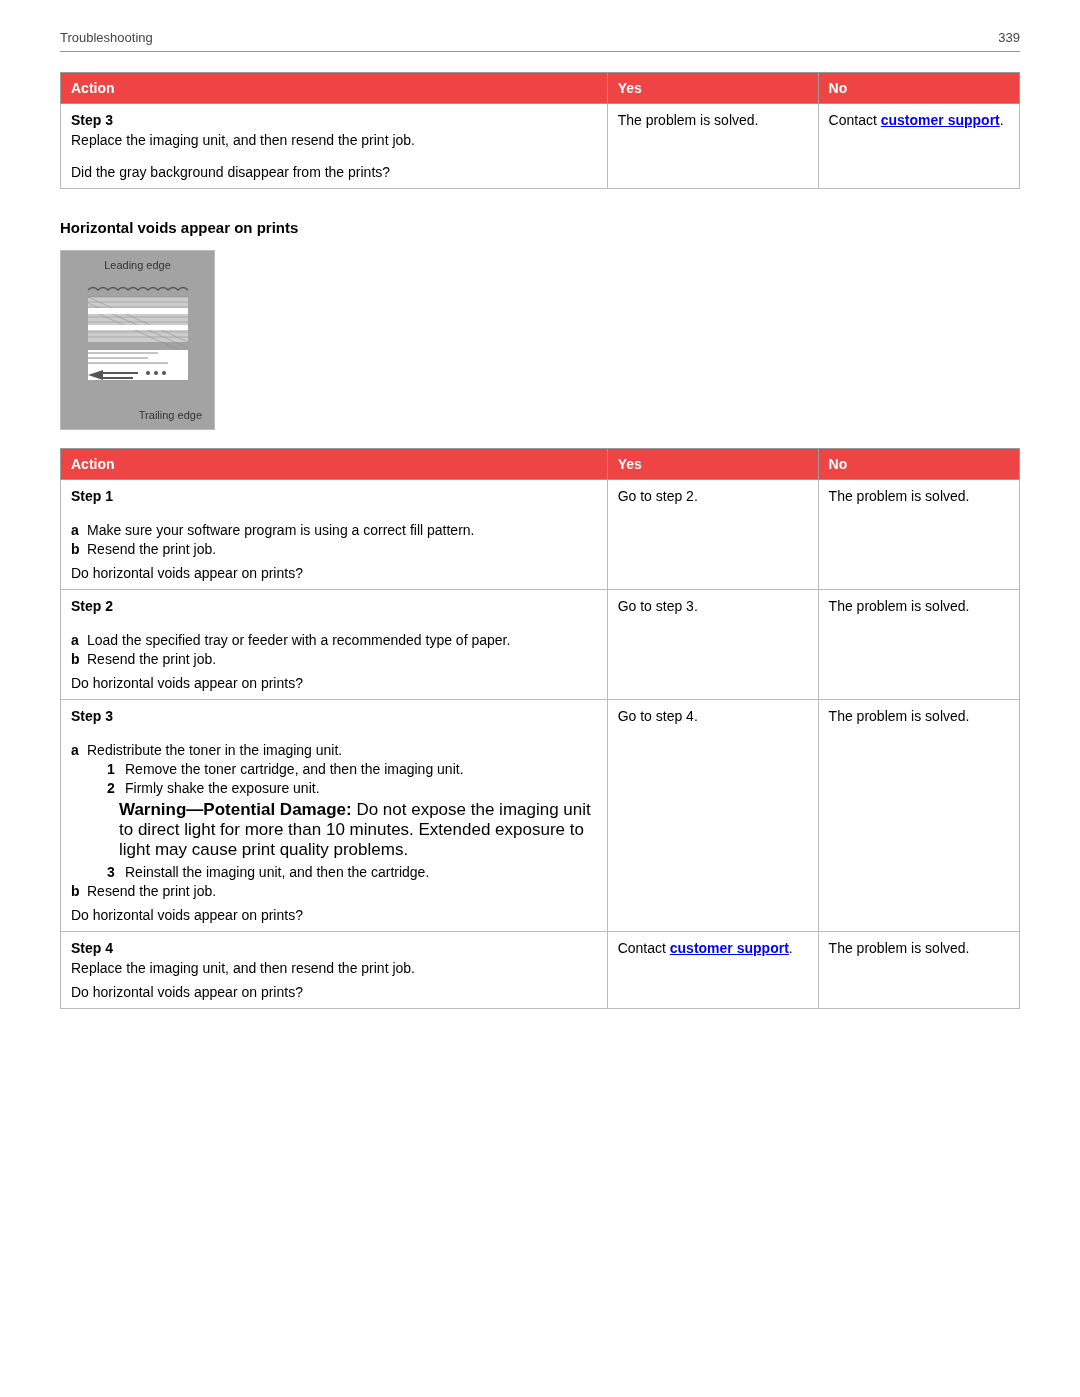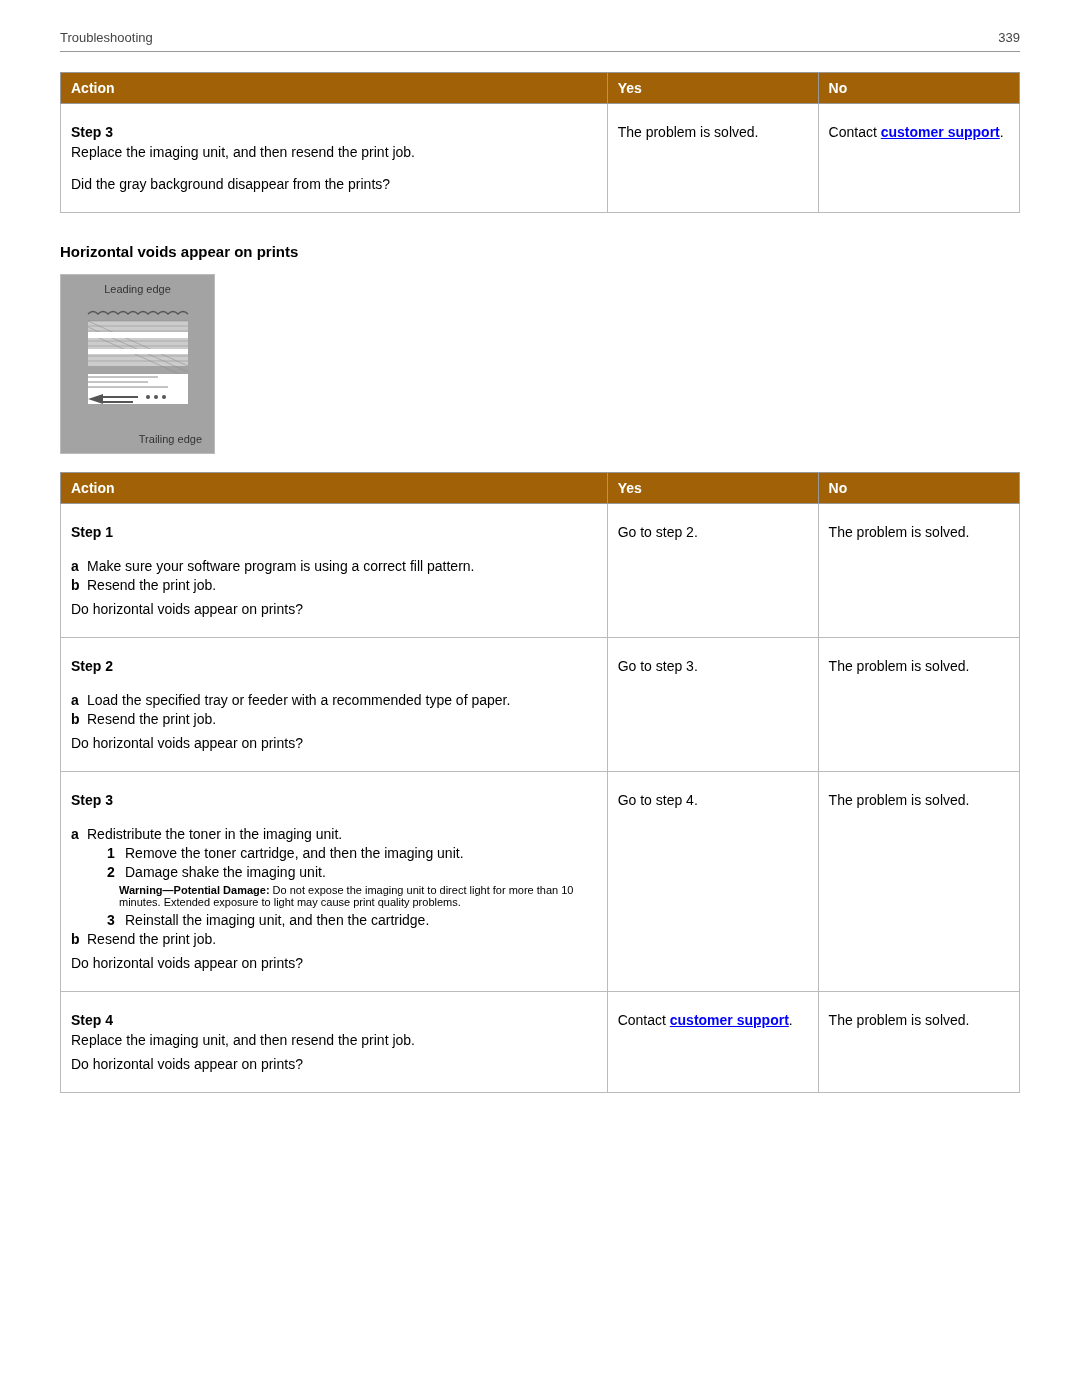--- a/index.html
+++ b/index.html
@@ -35,30 +35,30 @@
       color: #444;
     }
 
     
     table {
       width: 100%;
       border-collapse: collapse;
       margin-bottom: 30px;
     }
     table th {
-      background-color: #a16207;
+      background-color: #ef4444;
       color: #fff;
       font-weight: bold;
       padding: 7px 10px;
       text-align: left;
       border: 1px solid #999;
       font-size: 14px;
     }
     table td {
-      padding: 20px 10px;
+      padding: 8px 10px;
       border: 1px solid #bbb;
       vertical-align: top;
       font-size: 14px;
     }
     .col-action { width: 57%; }
     .col-yes { width: 22%; }
     .col-no { width: 21%; }
 
     .step-label {
       font-weight: bold;
@@ -135,21 +135,21 @@
       overflow: hidden;
     }
     
     .warning-bold {
       font-weight: bold;
     }
     .indent-warning {
       padding-left: 32px;
       margin-top: 4px;
       margin-bottom: 4px;
-      font-size: 11px;
+      font-size: 17px;
     }
   </style>
 </head>
 <body>
 
 <div class="page">
   
   <div class="header-bar">
     <span class="header-left">Troubleshooting</span>
     <span class="header-right">339</span>
@@ -263,21 +263,21 @@
       </tr>
 
       <tr>
         <td>
           <span class="step-label">Step 3</span>
           <ul class="sub-list sub-list-alpha">
             <li data-letter="a">
               Redistribute the toner in the imaging unit.
               <ul class="sub-list sub-list-num">
                 <li data-num="1">Remove the toner cartridge, and then the imaging unit.</li>
-                <li data-num="2">Damage shake the imaging unit.</li>
+                <li data-num="2">Firmly shake the exposure unit.</li>
               </ul>
               <div class="indent-warning">
                 <span class="warning-bold">Warning—Potential Damage:</span> Do not expose the imaging unit to direct light for more than 10 minutes. Extended exposure to light may cause print quality problems.
               </div>
               <ul class="sub-list sub-list-num">
                 <li data-num="3">Reinstall the imaging unit, and then the cartridge.</li>
               </ul>
             </li>
             <li data-letter="b">Resend the print job.</li>
           </ul>

